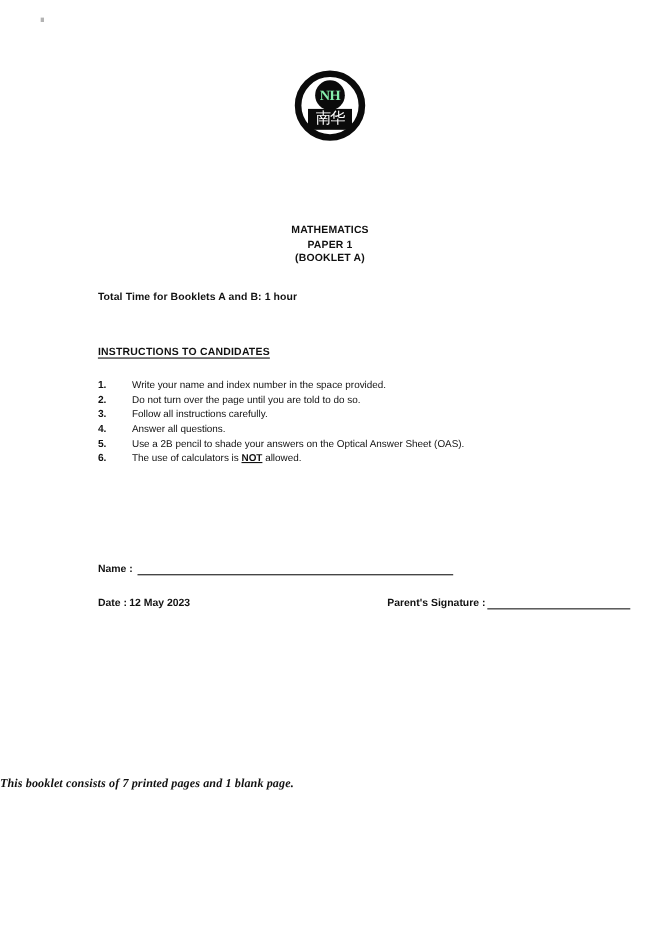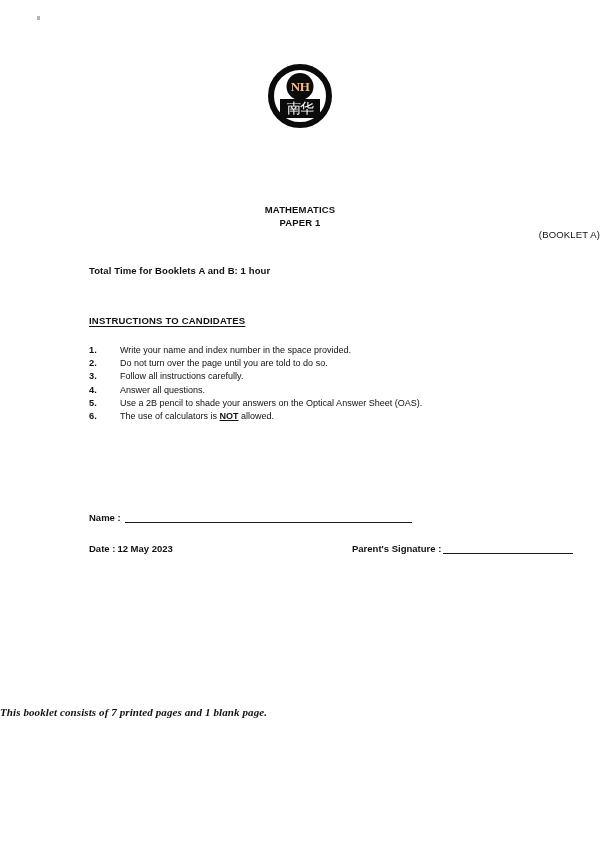--- a/index.html
+++ b/index.html
@@ -53,21 +53,21 @@
   }
   .logo-nh {
     position: absolute;
     left: 50%;
     top: 3px;
     transform: translateX(-50%);
     width: 27px;
     height: 27px;
     border-radius: 50%;
     background: #0b0b0b;
-    color: #fdba74;
+    color: #86efac;
     font-size: 13px;
     font-weight: bold;
     letter-spacing: -0.4px;
     display: flex;
     align-items: center;
     justify-content: center;
     font-family: "Liberation Serif", serif;
   }
   .logo-cn {
     position: absolute;
@@ -93,22 +93,21 @@
     right: 0;
     text-align: center;
     font-weight: bold;
     font-size: 9.5px;
     line-height: 12.6px;
     letter-spacing: .15px;
   }
   #school-block { top: 149px; }
   #subject-block { top: 204px; }
   #subject-block .booklet {
-    font-weight: normal;
-    text-align: right;
+    font-weight: bold;
   }
 
   
   .total-time {
     position: absolute;
     left: 89px;
     top: 265px;
     font-size: 9.5px;
     font-weight: bold;
     letter-spacing: .1px;

